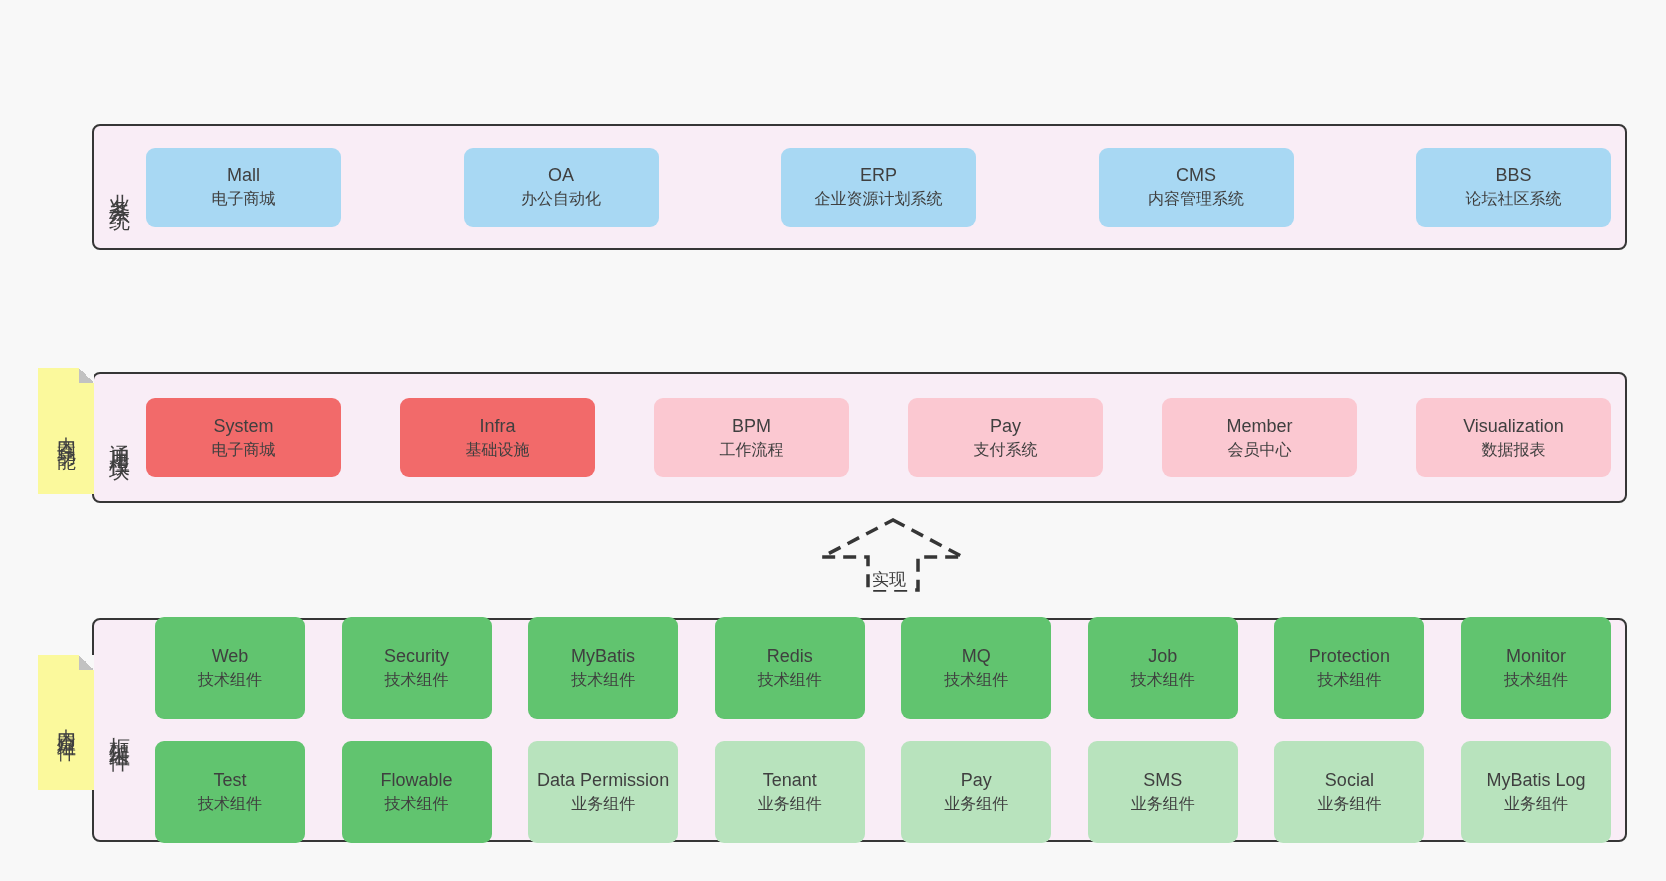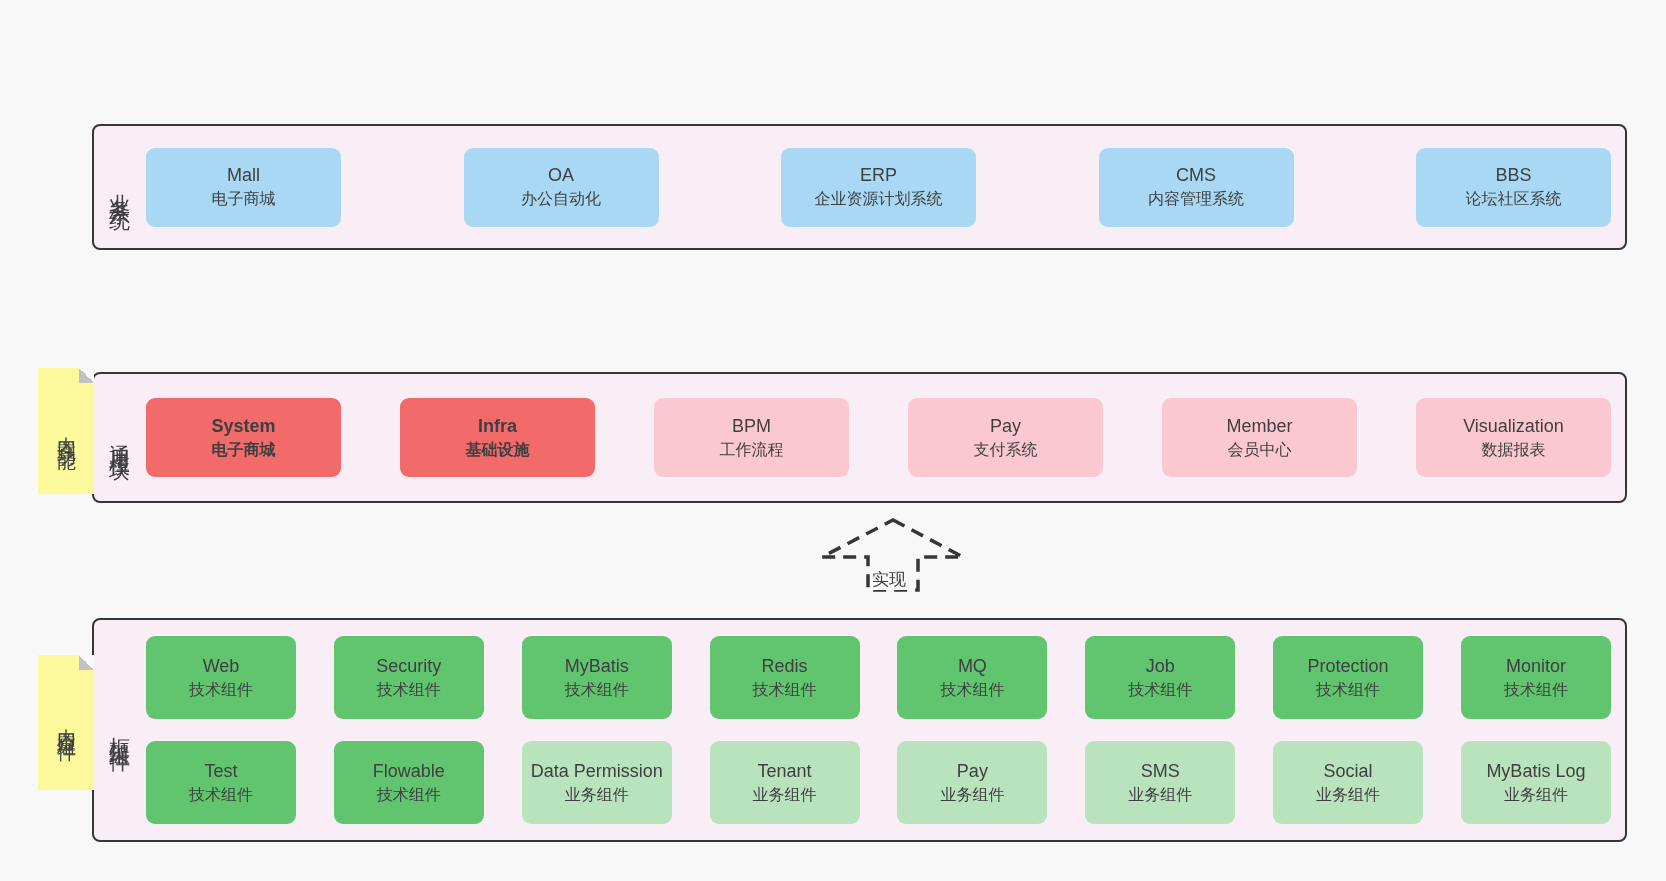--- a/index.html
+++ b/index.html
@@ -35,25 +35,25 @@
     flex:1; display:flex; flex-direction:column; justify-content:center;
     gap:22px; padding-right:14px;
   }
   .row { display:flex; justify-content:space-between; }
 
   .box {
     display:flex; flex-direction:column; align-items:center; justify-content:center;
     border-radius:9px; text-align:center;
   }
   #band-business .box, #band-modules .box { width:195px; height:79px; }
-  #band-components .box { width:150px; height:83px; }
+  #band-components .box { width:150px; height:102px;margin-left:9px; }
   .box .en { font-size:18px; line-height:24px; }
   .box .zh { font-size:16px; line-height:24px; }
   .box.blue        { background:var(--box-blue,#a8d8f3); }
-  .box.red         { background:var(--box-red,#f26a6a);font-weight:bold; }
+  .box.red         { background:var(--box-red,#f26a6a); }
   .box.pink        { background:var(--box-pink,#fbc8d1); }
   .box.green       { background:var(--box-green,#61c46f); }
   .box.green-light { background:var(--box-green-light,#b8e3bd); }
 
   .note {
     position:absolute; left:38px; width:56px;
     background:var(--note-bg,#fbf99c);
     display:flex; align-items:center; justify-content:center;
     font-size:19px; z-index:3; box-sizing:border-box;
   }

